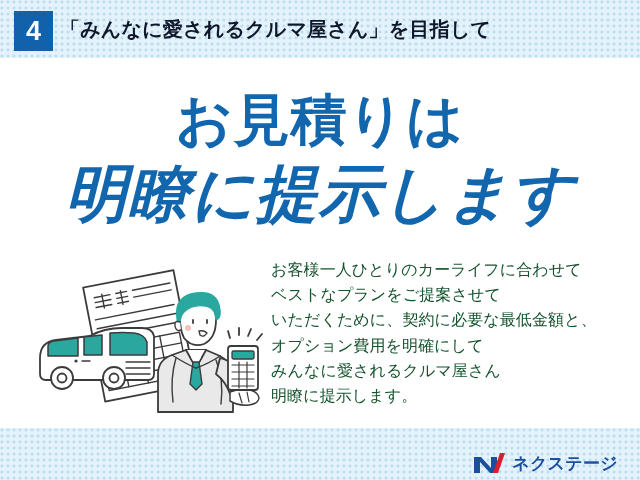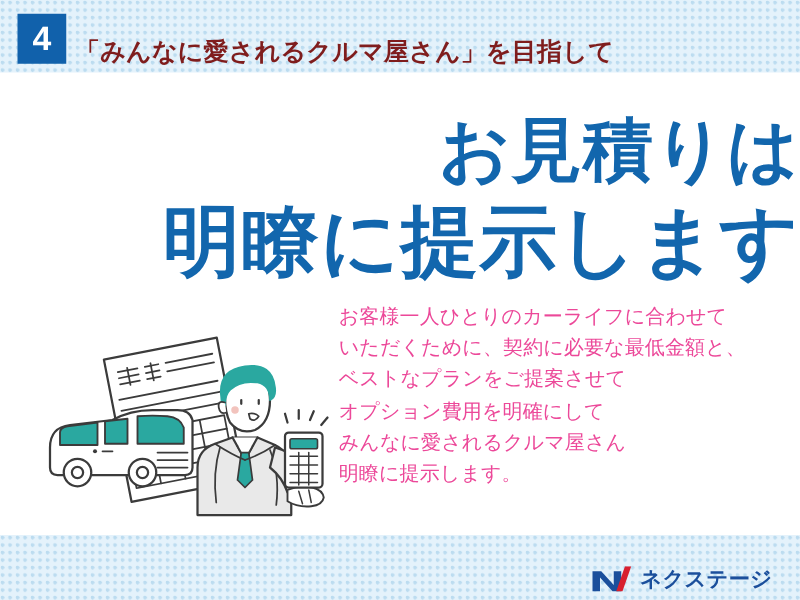--- a/index.html
+++ b/index.html
@@ -59,59 +59,59 @@
     text-align: center;
     letter-spacing: 0px;
   }
 
   #header-title {
     position: absolute;
     left: 60px;
     top: 16px;
     font-size: 20px;
     font-weight: bold;
-    color: #7f1d1d;
+    color: #0f172a;
     letter-spacing: 0.2px;
     white-space: nowrap;
-    margin-top: 12px;
   }
 
   
   #headline {
     position: absolute;
     left: 0;
     top: 84px;
     width: 640px;
-    text-align: right;
+    text-align: center;
     color: #1266ad;
     font-weight: bold;
     letter-spacing: 1px;
   }
   .headline-line {
     display: block;
     white-space: nowrap;
   }
   #headline-line-1 {
     font-size: 56px;
     line-height: 72px;
   }
   #headline-line-2 {
     font-size: 62px;
     line-height: 76px;
+    font-style: italic;
   }
 
   
   #body-copy {
     position: absolute;
     left: 271px;
-    top: 241px;
+    top: 257px;
     width: 362px;
     font-size: 16px;
     line-height: 25.2px;
-    color: #ec4899;
+    color: #14532d;
     letter-spacing: 0.1px;
   }
   #body-copy .copy-line {
     display: block;
     white-space: nowrap;
   }
 
   
   #illustration {
     position: absolute;
@@ -295,22 +295,22 @@
           <line x1="209" y1="73" x2="209" y2="66"></line>
           <line x1="218" y1="74" x2="221" y2="67"></line>
           <line x1="227" y1="78" x2="232" y2="72"></line>
         </g>
       </g>
     </svg>
   </div>
 
   <div id="body-copy">
     <span class="copy-line">お客様一人ひとりのカーライフに合わせて</span>
+    <span class="copy-line">ベストなプランをご提案させて</span>
     <span class="copy-line">いただくために、契約に必要な最低金額と、</span>
-    <span class="copy-line">ベストなプランをご提案させて</span>
     <span class="copy-line">オプション費用を明確にして</span>
     <span class="copy-line">みんなに愛されるクルマ屋さん</span>
     <span class="copy-line">明瞭に提示します。</span>
   </div>
 
   <div id="footer" class="dot-band"></div>
   <div id="logo">
     <svg id="logo-mark" viewBox="0 0 32 21">
       <path d="M1 20 L1 4 L8 4 L18 15 L18 4 L24 4 L24 20 L17 20 L7 9 L7 20 Z" fill="#1b4f9c"></path>
       <path d="M20 20 L27 0 L32 0 L25 20 Z" fill="#d8202f"></path>

